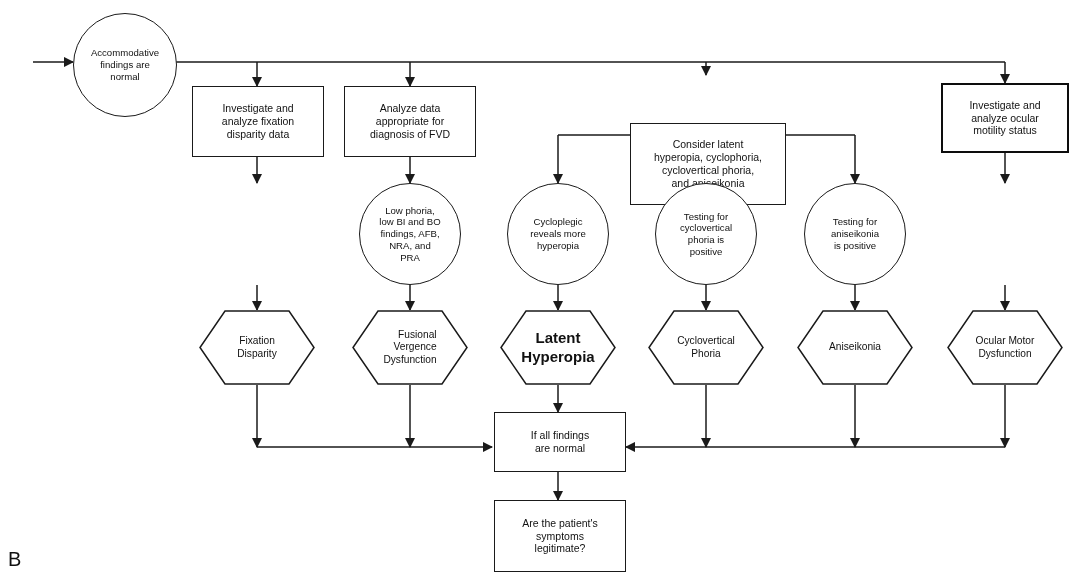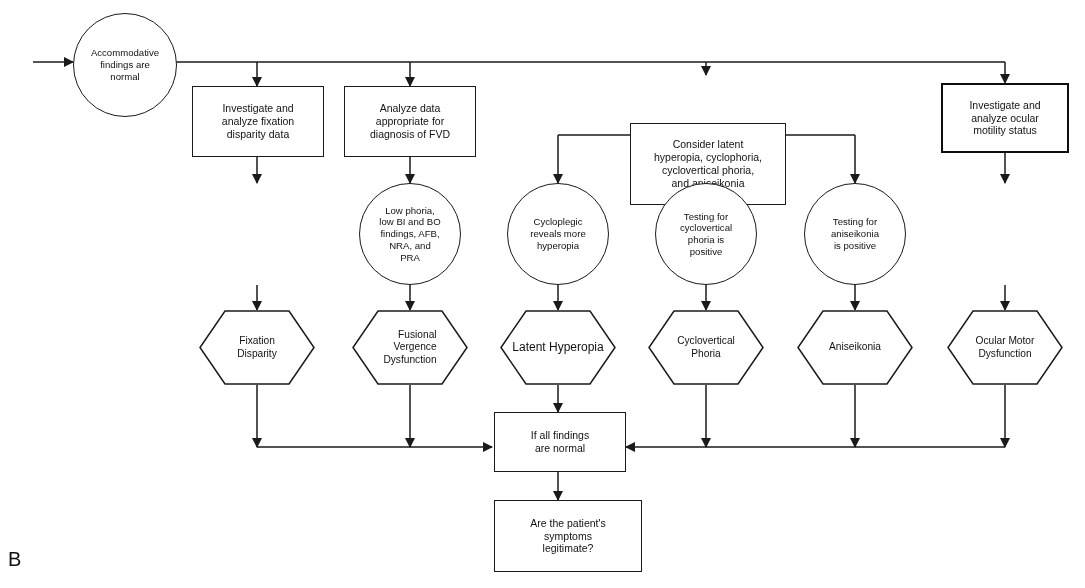--- a/index.html
+++ b/index.html
@@ -207,21 +207,21 @@
     </svg>
     <span class="txt">Fusional
 Vergence
 Dysfunction</span>
   </div>
 
   <div class="node hex" style="left:500px; top:310px; width:116px; height:75px;">
     <svg class="hexbg" viewBox="0 0 116 75" preserveAspectRatio="none">
       <polygon points="26,1 90,1 115,37.5 90,74 26,74 1,37.5" fill="#ffffff" stroke="#1a1a1a" stroke-width="1.5"></polygon>
     </svg>
-    <span class="txt" style="font-size:12px;">Latent Hyperopia</span>
+    <span class="txt" style="font-size:15px;font-weight:bold;">Latent Hyperopia</span>
   </div>
 
   <div class="node hex" style="left:648px; top:310px; width:116px; height:75px;">
     <svg class="hexbg" viewBox="0 0 116 75" preserveAspectRatio="none">
       <polygon points="26,1 90,1 115,37.5 90,74 26,74 1,37.5" fill="#ffffff" stroke="#1a1a1a" stroke-width="1.5"></polygon>
     </svg>
     <span class="txt">Cyclovertical
 Phoria</span>
   </div>
 
@@ -238,21 +238,21 @@
     </svg>
     <span class="txt">Ocular Motor
 Dysfunction</span>
   </div>
 
   <div class="node rect" style="left:494px; top:412px; width:132px; height:60px;">
     <span class="txt">If all findings
 are normal</span>
   </div>
 
-  <div class="node rect" style="left:494px; top:500px; width:148px; height:72px;">
+  <div class="node rect" style="left:494px; top:500px; width:132px; height:72px;">
     <span class="txt">Are the patient's
 symptoms
 legitimate?</span>
   </div>
 
   <div class="panel-letter" style="left:8px; top:548px;">B</div>
 
 </div>
 
 </body></html>

